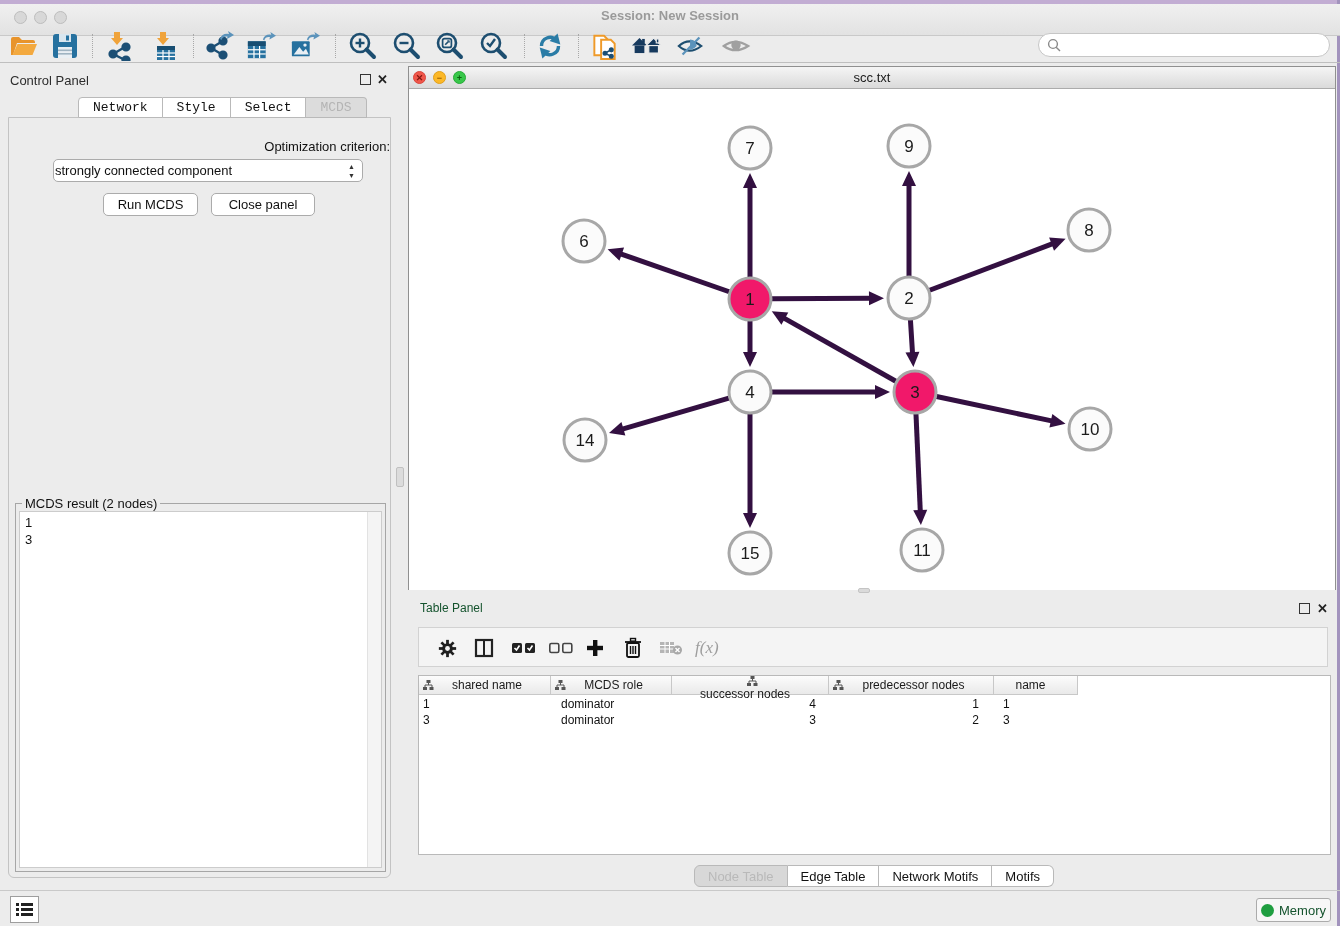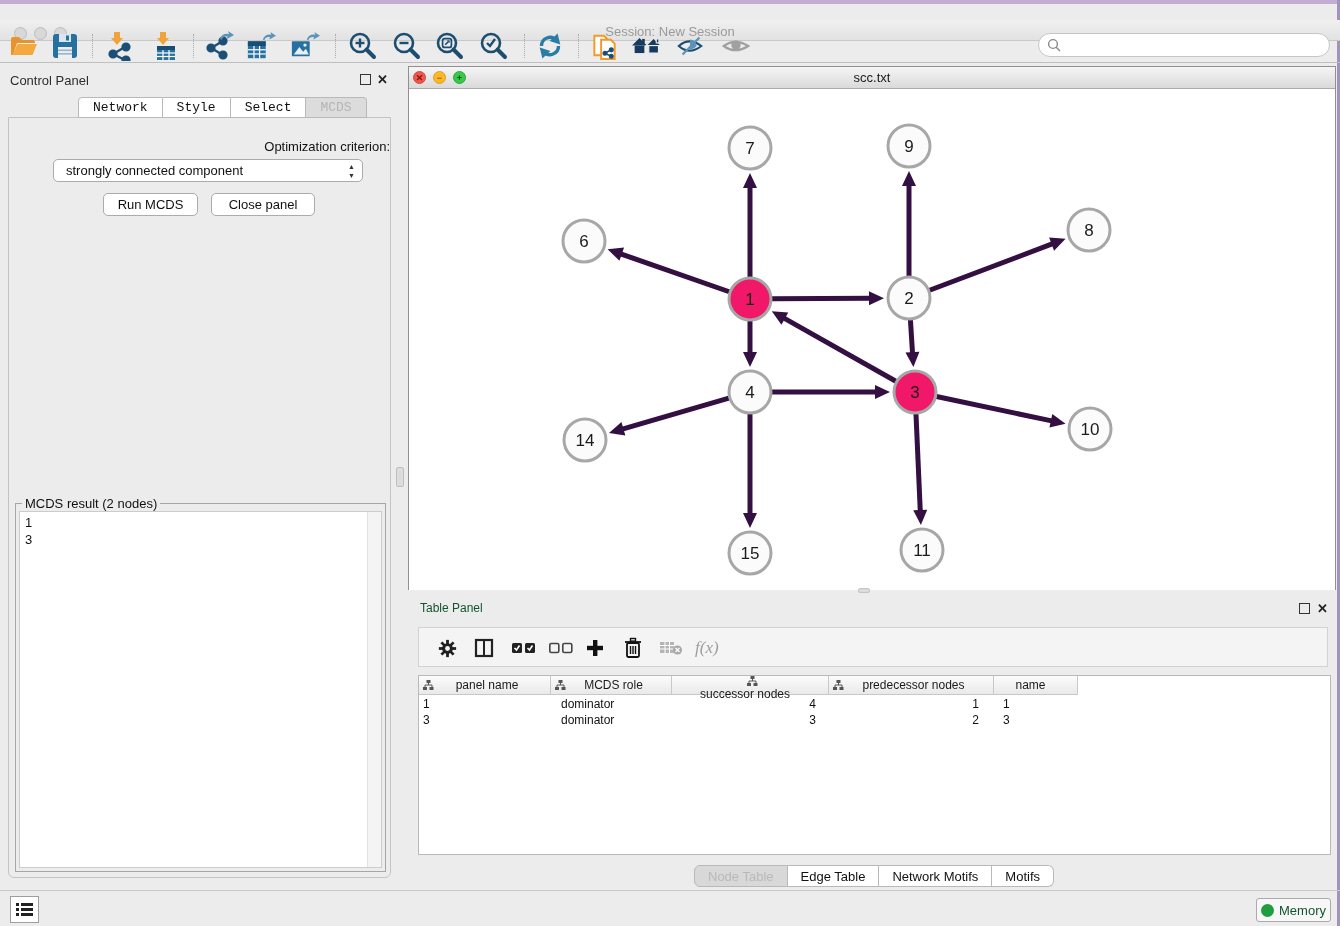--- a/index.html
+++ b/index.html
@@ -1,38 +1,38 @@
 <!DOCTYPE html>
 <html><head>
 <meta charset="utf-8">
 <style>
   * { margin:0; padding:0; box-sizing:border-box; }
   html,body { width:1340px; height:926px; }
   body { font-family:"Liberation Sans", sans-serif; background:#ececec; position:relative; overflow:hidden; }
   .abs { position:absolute; }
   #top-purple { left:0; top:0; width:1340px; height:4px; background:#c2add3; }
   #right-purple { right:0; top:0; width:3px; height:926px; background:#a293bd; }
-  #titlebar { left:0; top:20px; width:1340px; height:21px; background:linear-gradient(#f0f0f0,#e2e2e2); border-bottom:1px solid #c9c9c9; }
+  #titlebar { left:0; top:4px; width:1340px; height:32px; background:linear-gradient(#f0f0f0,#e2e2e2); border-bottom:1px solid #c9c9c9;font-weight:bold; }
   .tl { position:absolute; top:7px; width:13px; height:13px; border-radius:50%; background:#d8d8d8; border:1px solid #bdbdbd; }
   #title-text { width:100%; text-align:center; line-height:24px; font-size:13px; color:#9a9a9a; }
   #toolbar { left:0; top:28px; width:1340px; height:35px; border-bottom:1px solid #bfbfbf; }
   .tbi { position:absolute; top:3px; width:30px; height:30px; display:flex; align-items:center; justify-content:center; }
   .tsep { position:absolute; top:6px; width:1px; height:24px; border-left:1px dotted #a8a8a8; }
   #search-box { position:absolute; left:1038px; top:5px; width:292px; height:24px; background:#fff; border:1px solid #c6c6c6; border-radius:12px; display:flex; align-items:center; padding-left:8px; }
   #control-panel { left:0; top:66px; width:400px; height:820px; }
   #cp-title { left:10px; top:7px; font-size:13px; color:#2d2d2d; }
   #cp-float { position:absolute; left:360px; top:8px; width:11px; height:11px; border:1.5px solid #333; }
   #cp-close { position:absolute; left:377px; top:6px; font-size:13px; font-weight:bold; color:#222; }
   #cp-box { position:absolute; left:8px; top:51px; width:383px; height:761px; border:1px solid #c3c3c3; border-radius:0 0 6px 6px; background:#ececec; }
   #cp-tabs { position:absolute; left:78px; top:97px; height:21px; display:flex; }
   .cptab { height:21px; padding:0 14px; background:#fff; border:1px solid #b9b9b9; border-left:none; font-size:13px; line-height:20px; color:#111;font-family:Liberation Mono, monospace; }
   .cptab:first-child { border-left:1px solid #b9b9b9; border-radius:4px 0 0 0; }
   .cptab.sel { background:#dcdcdc; color:#b4b4b4; border-radius:0 4px 0 0; }
   #opt-label { position:absolute; left:0; top:21px; width:100%; text-align:right; font-size:13px; color:#111; }
-  #dropdown { position:absolute; left:44px; top:41px; width:310px; height:23px; background:#fff; border:1px solid #ababab; border-radius:5px; font-size:13px; line-height:21px; color:#111; padding-left:12px; }
+  #dropdown { position:absolute; left:44px; top:41px; width:310px; height:23px; background:#fff; border:1px solid #ababab; border-radius:5px; font-size:13px; line-height:21px; color:#111; padding-left:1px; }
   #dd-arrows { position:absolute; right:7px; top:2px; font-size:7px; line-height:9px; color:#333; text-align:center; }
   .cp-btn { position:absolute; top:75px; height:23px; background:#fff; border:1px solid #ababab; border-radius:5px; font-size:13px; line-height:21px; color:#111; text-align:center; }
   #run-btn { left:94px; width:95px; }
   #close-btn { left:202px; width:104px; }
   #mcds-field { position:absolute; left:6px; top:385px; width:371px; height:369px; border:1px solid #a6a6a6; }
   #mcds-legend { position:absolute; left:6px; top:-8px; background:#ececec; font-size:13px; color:#111; padding:0 3px; }
   #mcds-text { position:absolute; left:3px; top:7px; right:3px; bottom:3px; background:#fff; border:1px solid #cccccc; font-size:13px; color:#111; line-height:17px; padding:2px 5px; }
   #mcds-scroll { position:absolute; right:0; top:0; width:14px; height:100%; background:#f4f4f4; border-left:1px solid #e2e2e2; }
   #net-window { left:408px; top:66px; width:928px; height:524px; background:#fff; border:1px solid #909090; }
   #net-titlebar { position:absolute; left:0; top:0; width:100%; height:22px; background:linear-gradient(#f5f5f5,#dadada); border-bottom:1px solid #ababab; }
@@ -409,21 +409,21 @@
   </div>
   <div id="tp-table">
     <div id="tp-header">
         <div class="th" style="width: 132px;">
           <svg width="11" height="11" viewBox="0 0 11 11" style="margin-left:4px;flex:none">
             <rect x="3.5" y="0" width="4" height="3" fill="#555"></rect>
             <rect x="0" y="7" width="4" height="3" fill="#555"></rect>
             <rect x="6.5" y="7" width="4" height="3" fill="#555"></rect>
             <path d="M5.5 3 L5.5 5 M2 7 L2 5 L9 5 L9 7" stroke="#555" stroke-width="1" fill="none"></path>
           </svg>
-          <span class="lbl">panel name</span>
+          <span class="lbl">shared name</span>
         </div>
         <div class="th" style="width: 121px;">
           <svg width="11" height="11" viewBox="0 0 11 11" style="margin-left:4px;flex:none">
             <rect x="3.5" y="0" width="4" height="3" fill="#555"></rect>
             <rect x="0" y="7" width="4" height="3" fill="#555"></rect>
             <rect x="6.5" y="7" width="4" height="3" fill="#555"></rect>
             <path d="M5.5 3 L5.5 5 M2 7 L2 5 L9 5 L9 7" stroke="#555" stroke-width="1" fill="none"></path>
           </svg>
           <span class="lbl">MCDS role</span>
         </div>

